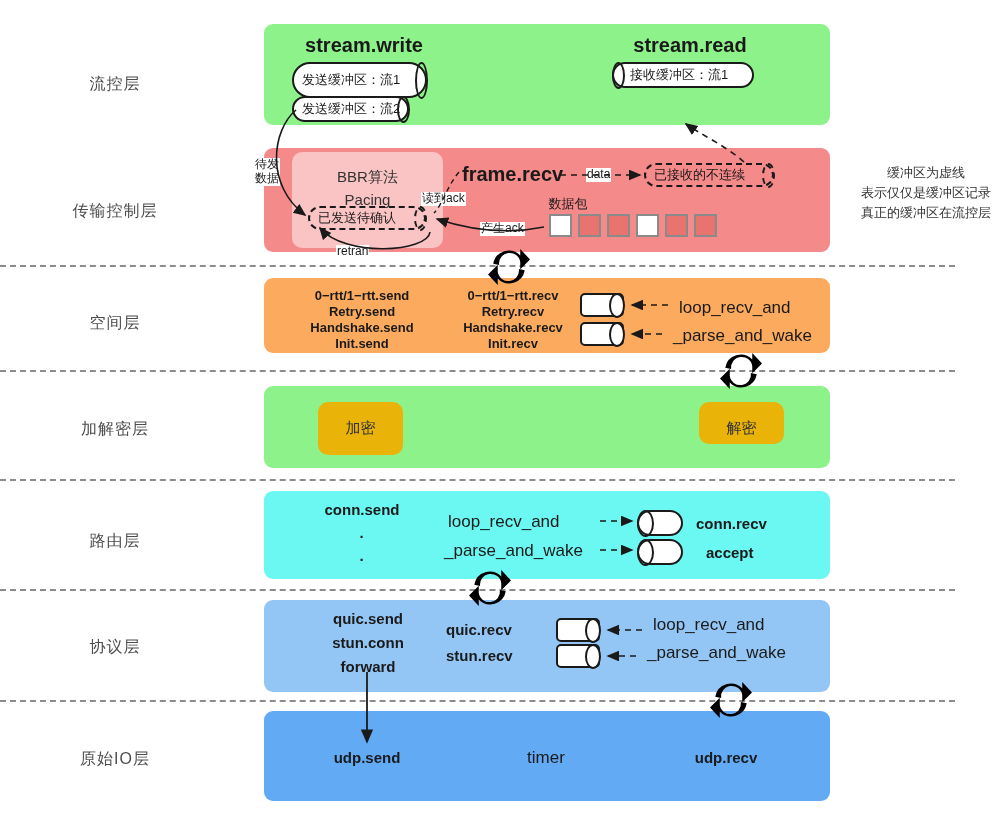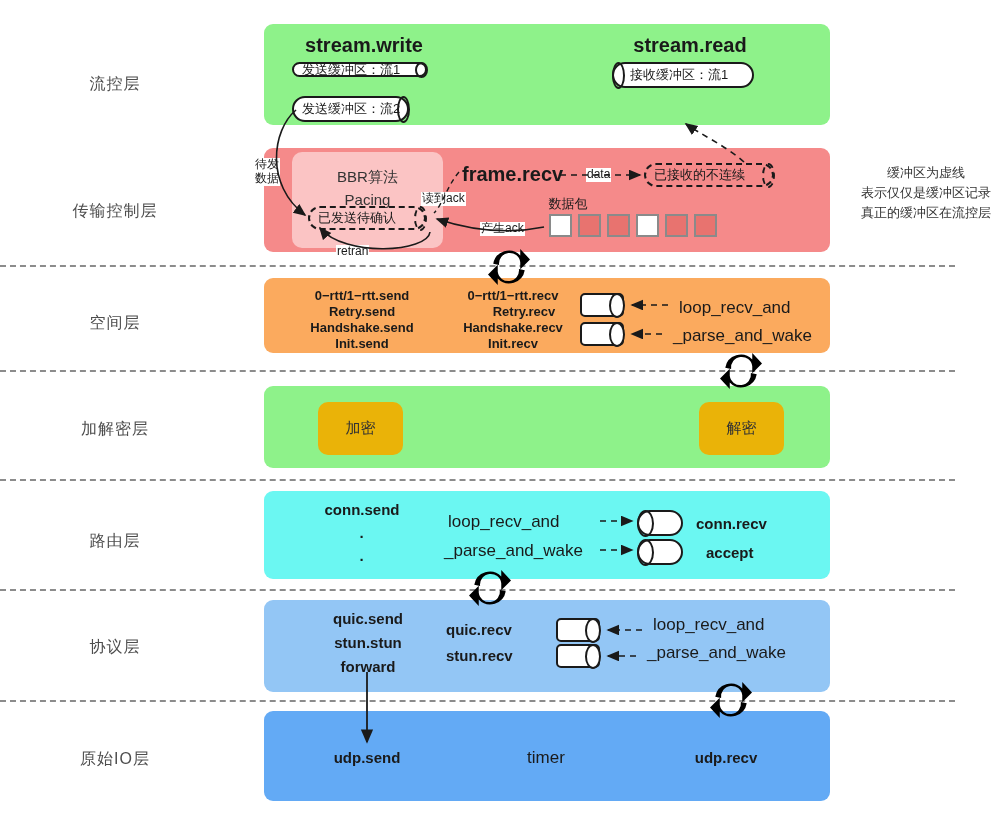--- a/index.html
+++ b/index.html
@@ -209,21 +209,21 @@
   <div class="layer-label" style="top:201px;">传输控制层</div>
   <div class="layer-label" style="top:313px;">空间层</div>
   <div class="layer-label" style="top:419px;">加解密层</div>
   <div class="layer-label" style="top:531px;">路由层</div>
   <div class="layer-label" style="top:749px;">原始IO层</div>
   <div class="layer-label" style="top:637px;">协议层</div>
 
   <div class="txt c title-big" style="left:364px;top:34px;">stream.write</div>
   <div class="txt c title-big" style="left:690px;top:34px;">stream.read</div>
 
-  <div class="cyl cap-right" style="left:292px;top:62px;width:135px;height:15px;">
+  <div class="cyl cap-right" style="left:292px;top:62px;width:135px;height:36px;">
     <span class="cyl-label">发送缓冲区：流1</span>
     <span class="cap"></span>
   </div>
   <div class="cyl cap-right" style="left:292px;top:96px;width:117px;height:26px;">
     <span class="cyl-label">发送缓冲区：流2</span>
     <span class="cap"></span>
   </div>
 
   <div class="cyl cap-left" style="left:612px;top:62px;width:142px;height:26px;">
     <span class="cyl-label">接收缓冲区：流1</span>
@@ -266,52 +266,52 @@
   <div class="note" style="left:846px;top:163px;width:160px;">缓冲区为虚线
 表示仅仅是缓冲区记录
 真正的缓冲区在流控层</div>
 
   <div class="txt c plain13 b" style="left:362px;top:289px;">0−rtt/1−rtt.send</div>
   <div class="txt c plain13 b" style="left:362px;top:305px;">Retry.send</div>
   <div class="txt c plain13 b" style="left:362px;top:321px;">Handshake.send</div>
   <div class="txt c plain13 b" style="left:362px;top:337px;">Init.send</div>
 
   <div class="txt c plain13 b" style="left:513px;top:289px;">0−rtt/1−rtt.recv</div>
-  <div class="txt c plain13 b" style="left:524px;top:305px;">Retry.recv</div>
+  <div class="txt c plain13 b" style="left:513px;top:305px;">Retry.recv</div>
   <div class="txt c plain13 b" style="left:513px;top:321px;">Handshake.recv</div>
   <div class="txt c plain13 b" style="left:513px;top:337px;">Init.recv</div>
 
   <div class="cyl-sm cap-right" style="left:580px;top:293px;"></div>
   <div class="cyl-sm cap-right" style="left:580px;top:322px;"></div>
 
   <div class="txt plain17" style="left:679px;top:298px;">loop_recv_and</div>
   <div class="txt plain17" style="left:673px;top:326px;">_parse_and_wake</div>
 
   <div class="softbox mint" style="left:318px;top:402px;width:85px;height:53px;">
     <span class="sb-label" style="top:17px;">加密</span>
   </div>
-  <div class="softbox mint" style="left:699px;top:402px;width:85px;height:53px;font-family:Liberation Mono, monospace;">
+  <div class="softbox mint" style="left:699px;top:402px;width:85px;height:42px;font-family:Liberation Mono, monospace;">
     <span class="sb-label" style="top:17px;">解密</span>
   </div>
 
   <div class="txt c mono-ish" style="left:362px;top:501px;">conn.send</div>
   <div class="txt c mono-ish" style="left:362px;top:528px;">·</div>
   <div class="txt c mono-ish" style="left:362px;top:551px;">·</div>
 
   <div class="txt plain17" style="left:448px;top:512px;">loop_recv_and</div>
   <div class="txt plain17" style="left:444px;top:541px;">_parse_and_wake</div>
 
   <div class="cap-rr" style="left:637px;top:510px;"></div>
   <div class="cap-rr" style="left:637px;top:539px;"></div>
 
   <div class="txt mono-ish" style="left:696px;top:515px;">conn.recv</div>
   <div class="txt mono-ish" style="left:706px;top:544px;">accept</div>
 
   <div class="txt c mono-ish" style="left:368px;top:610px;">quic.send</div>
-  <div class="txt c mono-ish" style="left:368px;top:634px;">stun.stun</div>
+  <div class="txt c mono-ish" style="left:368px;top:634px;">stun.conn</div>
   <div class="txt c mono-ish" style="left:368px;top:658px;">forward</div>
 
   <div class="txt mono-ish" style="left:446px;top:621px;">quic.recv</div>
   <div class="txt mono-ish" style="left:446px;top:647px;">stun.recv</div>
 
   <div class="cyl-sm cap-right" style="left:556px;top:618px;"></div>
   <div class="cyl-sm cap-right" style="left:556px;top:644px;"></div>
 
   <div class="txt plain17" style="left:653px;top:615px;">loop_recv_and</div>
   <div class="txt plain17" style="left:647px;top:643px;">_parse_and_wake</div>

